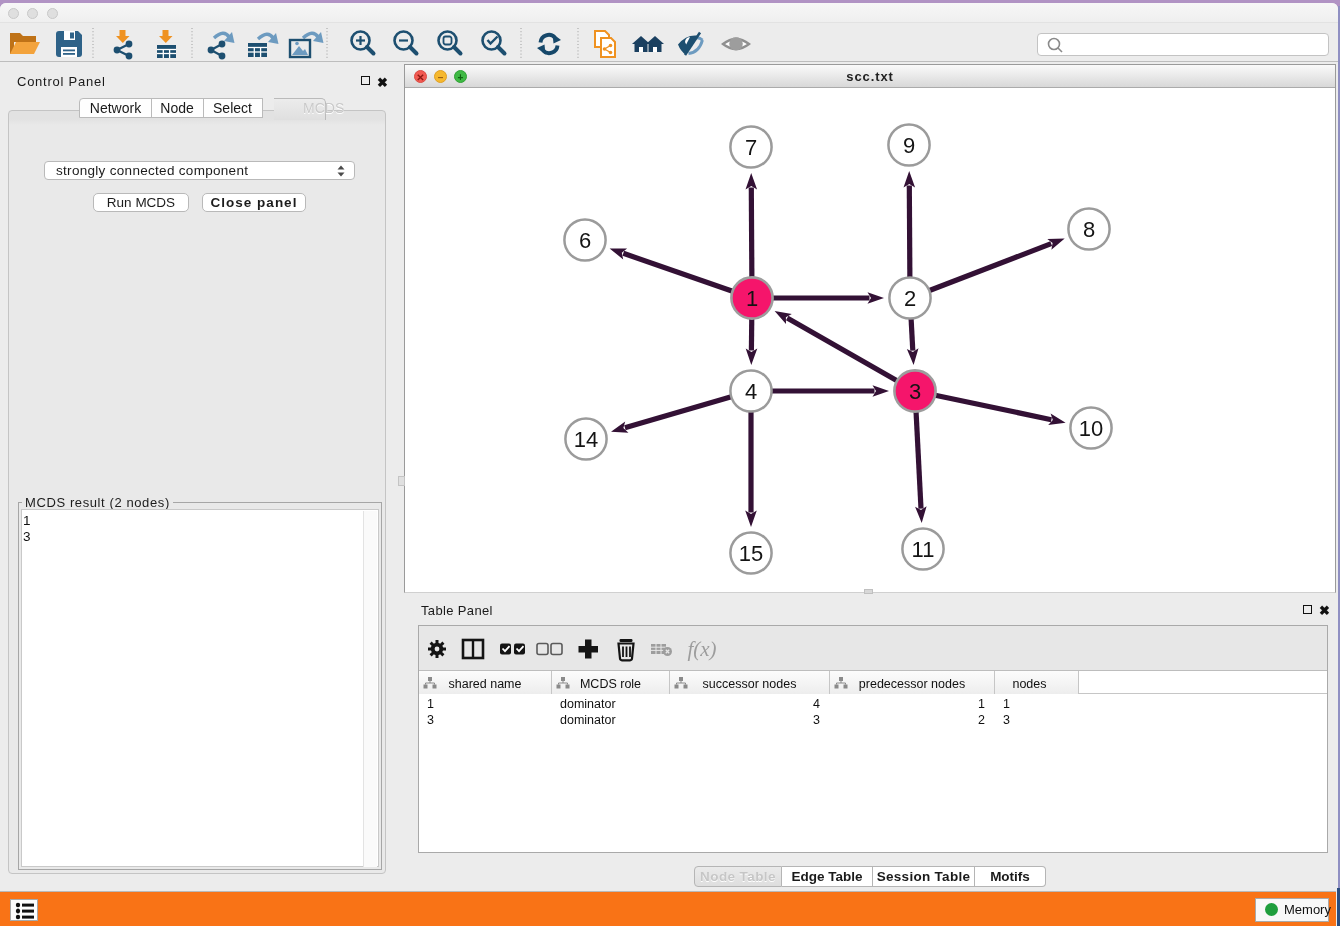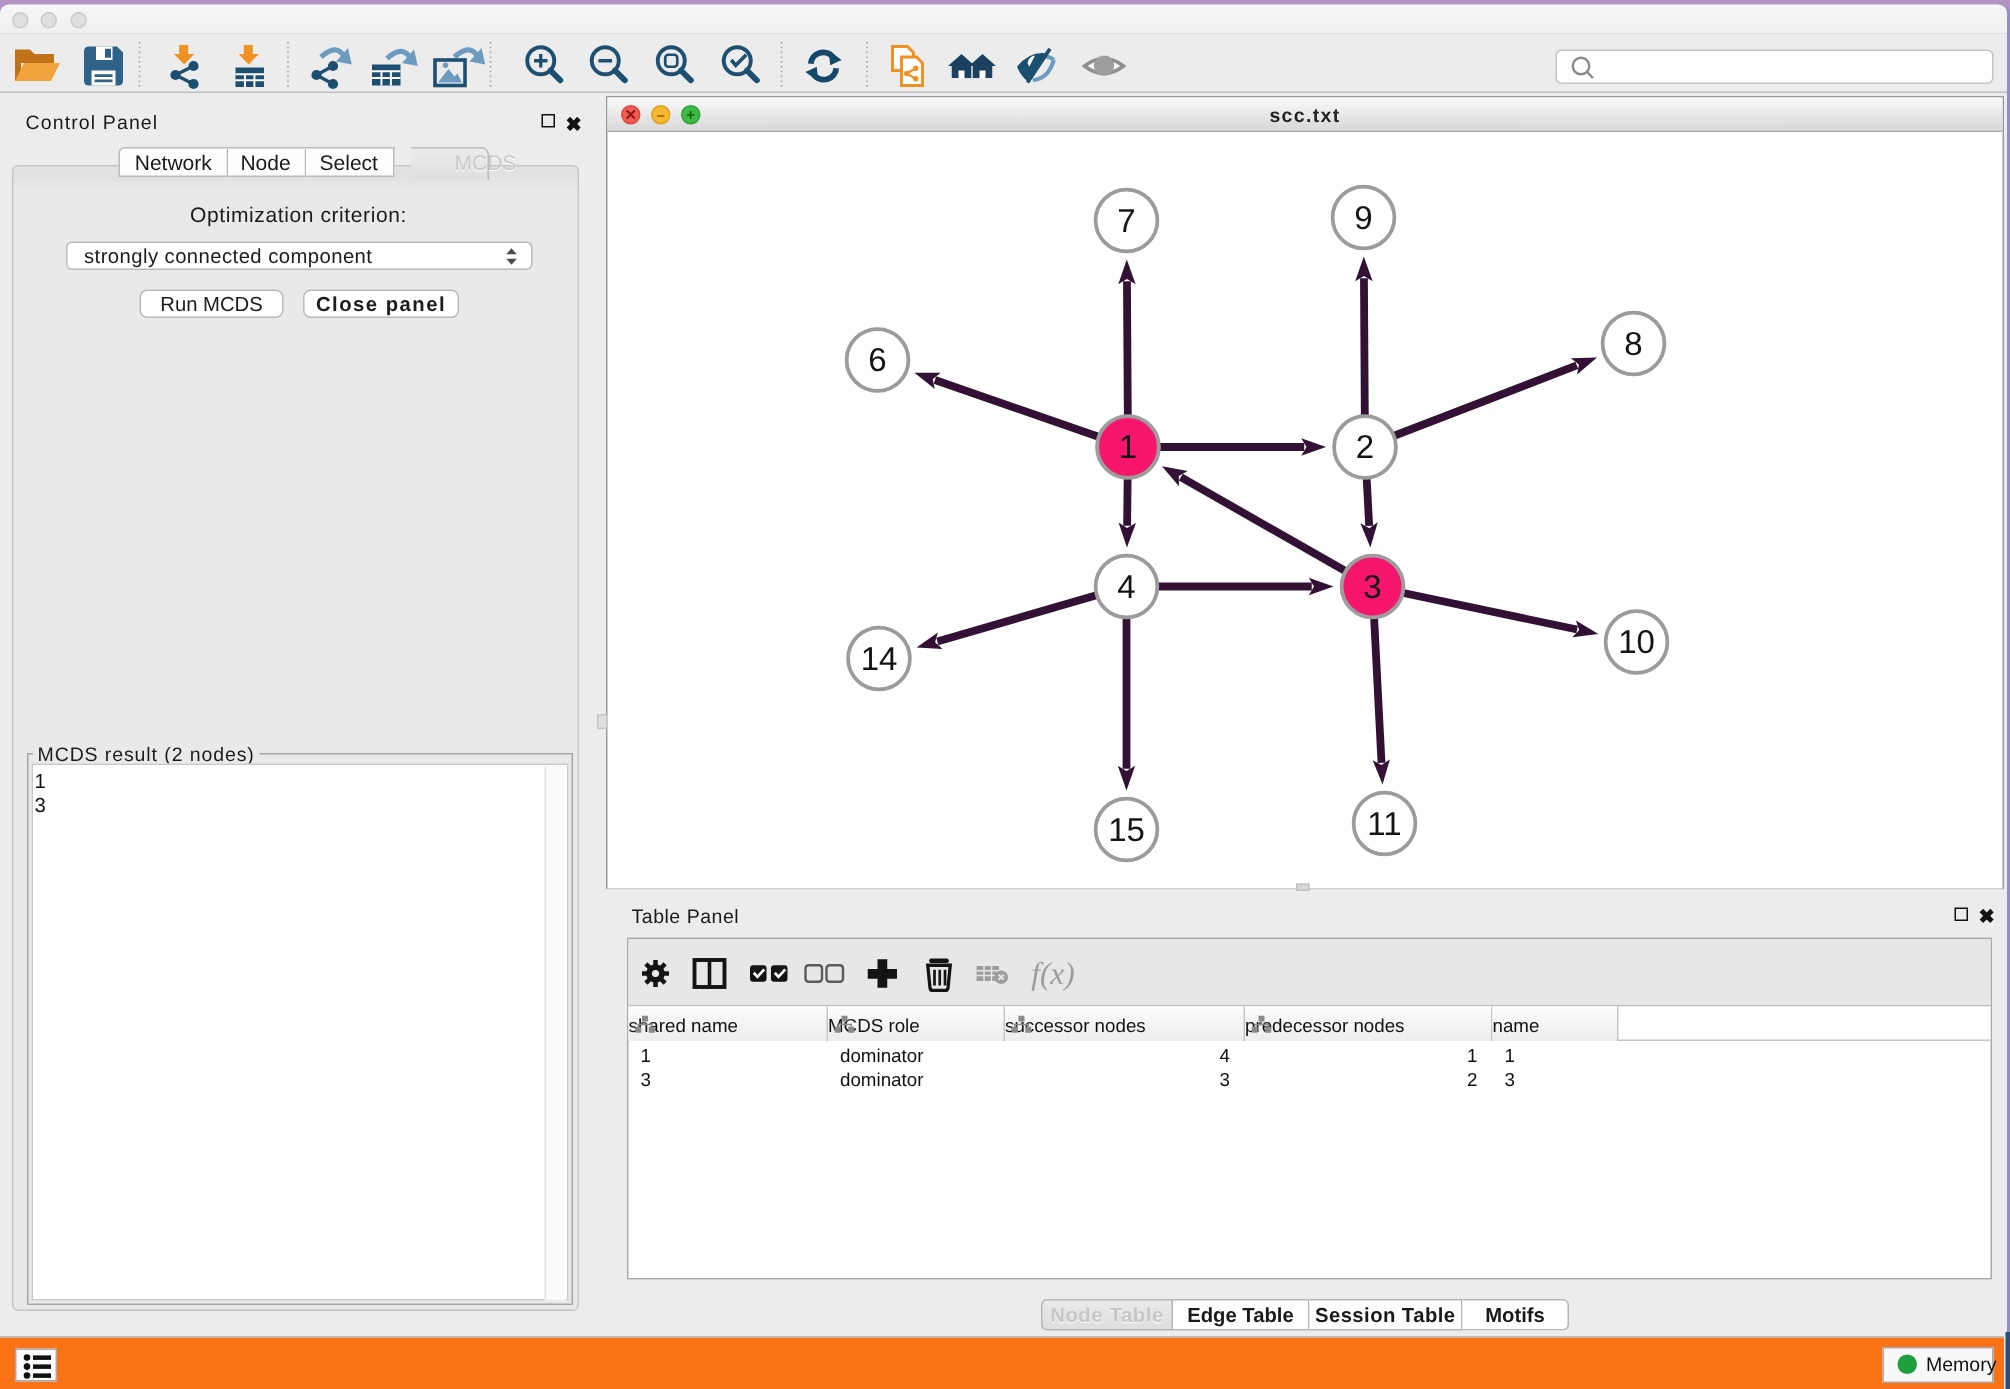--- a/index.html
+++ b/index.html
@@ -45,21 +45,21 @@
 #divider-handle-left { position:absolute; left:398px; top:473px; width:7px; height:10px; background:#e0e0e0; border:1px solid #c4c4c4; }
 #divider-handle-bottom { position:absolute; left:864px; top:586px; width:9px; height:5px; background:#d8d8d8; border:1px solid #c0c0c0; }
 
 #tpanel { position:absolute; left:404px; top:595px; width:932px; height:293px; background:#ececec; }
 #tpanel-title { position:absolute; left:17px; top:5px; font-size:13px; color:#1a1a1a; letter-spacing:0.35px; }
 #tp-float { position:absolute; left:899px; top:7px; width:9px; height:9px; border:1.5px solid #111; }
 #tp-close { position:absolute; left:915px; top:5px; font-size:13px; font-weight:bold; color:#111; }
 #tp-box { position:absolute; left:14px; top:27px; width:910px; height:228px; background:#fff; border:1px solid #a9a9a9; }
 #tp-toolbar { position:absolute; left:0; top:0; width:100%; height:45px; background:#e7e7e7; border-bottom:1px solid #bdbdbd; }
 #tp-header { position:absolute; left:0; top:45px; width:100%; height:23px; background:#fff; border-bottom:1px solid #c6c6c6; }
-.th { position:absolute; top:0; height:23px; border-right:1px solid #c6c6c6; font-size:12.5px; color:#111; text-align:left; line-height:26px; background:linear-gradient(#fcfcfc,#ededed); } .th svg { position:absolute; left:4px; top:6px; }
+.th { position:absolute; top:0; height:23px; border-right:1px solid #c6c6c6; font-size:12.5px; color:#111; text-align:center; line-height:26px; background:linear-gradient(#fcfcfc,#ededed); } .th svg { position:absolute; left:4px; top:6px; }
 .trow { position:absolute; font-size:12.5px; color:#111; height:16px; line-height:16px; }
 
 .btab { position:absolute; top:863px; height:21px; background:#fff; border:1px solid #b5b5b5; font-size:13.5px; font-weight:bold; color:#1a1a1a; text-align:center; line-height:19px; white-space:nowrap; overflow:hidden; }
 
 #statusbar { position:absolute; left:0; top:888px; width:1336px; height:35px; background:#f97316; border-top:1px solid #b9b9b9; }
 #list-btn { position:absolute; left:10px; top:7px; width:28px; height:22px; background:#fdfdfd; border:1px solid #a9a9a9; }
 #memory-btn { position:absolute; left:1255px; top:6px; width:74px; height:24px; background:#f8f8f8; border:1px solid #a9a9a9; font-size:13px; color:#111; line-height:22px; white-space:nowrap; }
 </style>
 </head>
 <body>
@@ -200,21 +200,20 @@
   </div>
   <div id="cpanel">
     <div id="cpanel-title">Control Panel</div>
     <div id="cp-float"></div>
     <div id="cp-close">✖</div>
     <div id="cp-tabpanel"></div>
     <div class="cptab" id="tab-network">Network</div>
     <div class="cptab" id="tab-style">Node</div>
     <div class="cptab" id="tab-select">Select</div>
     <div class="cptab" id="tab-mcds">MCDS</div>
-    <div id="opt-label">Optimization criterion:</div>
     <div id="opt-select">strongly connected component<svg id="opt-arrows" width="10" height="14">
           <path d="M1.5 5.5 L5 1.5 L8.5 5.5 z" fill="#4a4a4a"></path>
           <path d="M1.5 8.5 L5 12.5 L8.5 8.5 z" fill="#4a4a4a"></path>
         </svg></div>
     <div class="cbtn" id="btn-run">Run MCDS</div>
     <div class="cbtn" id="btn-close">Close panel</div>
     <div id="mcds-group">
       <div id="mcds-label">MCDS result (2 nodes)</div>
       <div id="mcds-white">
         <div id="mcds-scroll"></div>
@@ -363,21 +362,21 @@
               <rect x="0.5" y="7.5" width="4" height="4" fill="#8a8a8a"></rect>
               <rect x="9.5" y="7.5" width="4" height="4" fill="#8a8a8a"></rect>
               <path d="M7 4 l0 2 M2.5 7.5 l0 -1.5 l9 0 l0 1.5" fill="none" stroke="#8a8a8a" stroke-width="1"></path>
             </svg>successor nodes</div>
         <div class="th" style="left:411px; width:165px;"><svg width="14" height="12">
               <rect x="5" y="0" width="4" height="4" fill="#8a8a8a"></rect>
               <rect x="0.5" y="7.5" width="4" height="4" fill="#8a8a8a"></rect>
               <rect x="9.5" y="7.5" width="4" height="4" fill="#8a8a8a"></rect>
               <path d="M7 4 l0 2 M2.5 7.5 l0 -1.5 l9 0 l0 1.5" fill="none" stroke="#8a8a8a" stroke-width="1"></path>
             </svg>predecessor nodes</div>
-        <div class="th" style="left:576px; width:84px; padding-right:14px;">name</div>
+        <div class="th" style="left:576px; width:84px; padding-right:14px;">nodes</div>
       </div>
       <div class="trow" style="left:8px; top:70px;">1</div>
       <div class="trow" style="left:141px; top:70px;">dominator</div>
       <div class="trow" style="left:251px; top:70px; width:150px; text-align:right;">4</div>
       <div class="trow" style="left:411px; top:70px; width:155px; text-align:right;">1</div>
       <div class="trow" style="left:584px; top:70px;">1</div>
       <div class="trow" style="left:8px; top:86px;">3</div>
       <div class="trow" style="left:141px; top:86px;">dominator</div>
       <div class="trow" style="left:251px; top:86px; width:150px; text-align:right;">3</div>
       <div class="trow" style="left:411px; top:86px; width:155px; text-align:right;">2</div>

